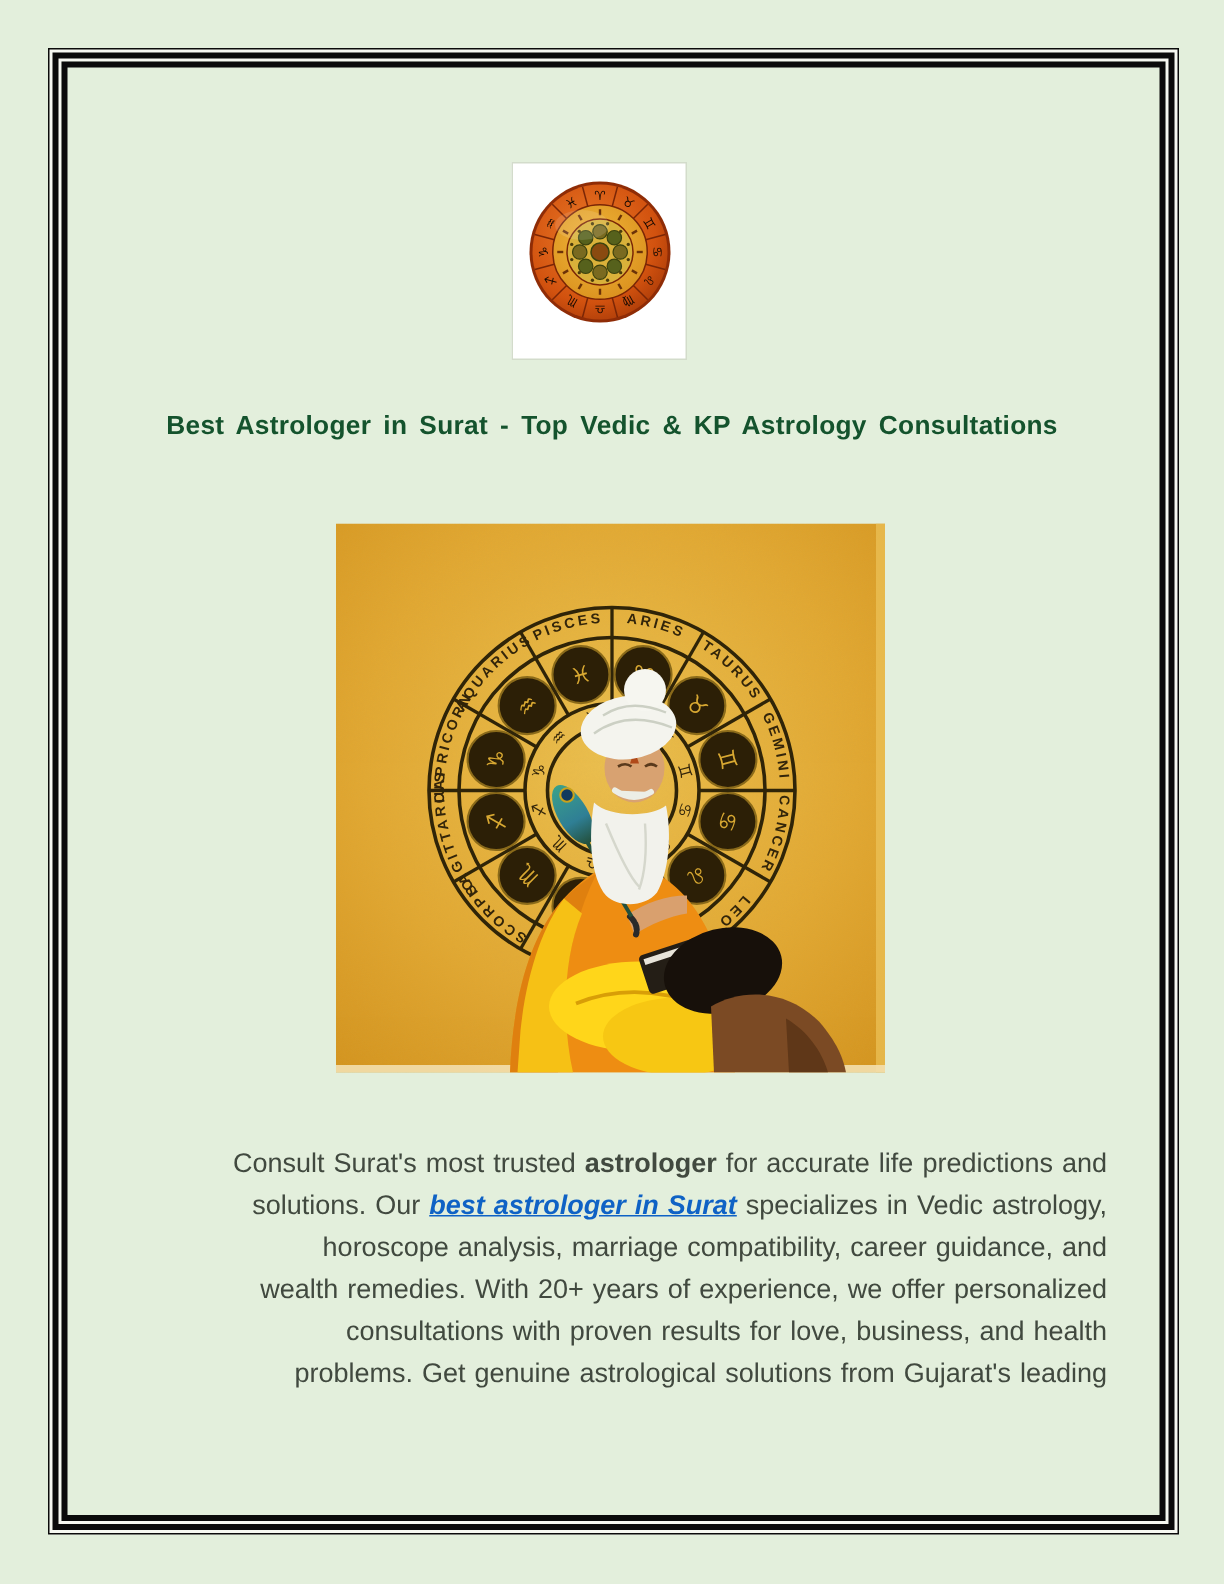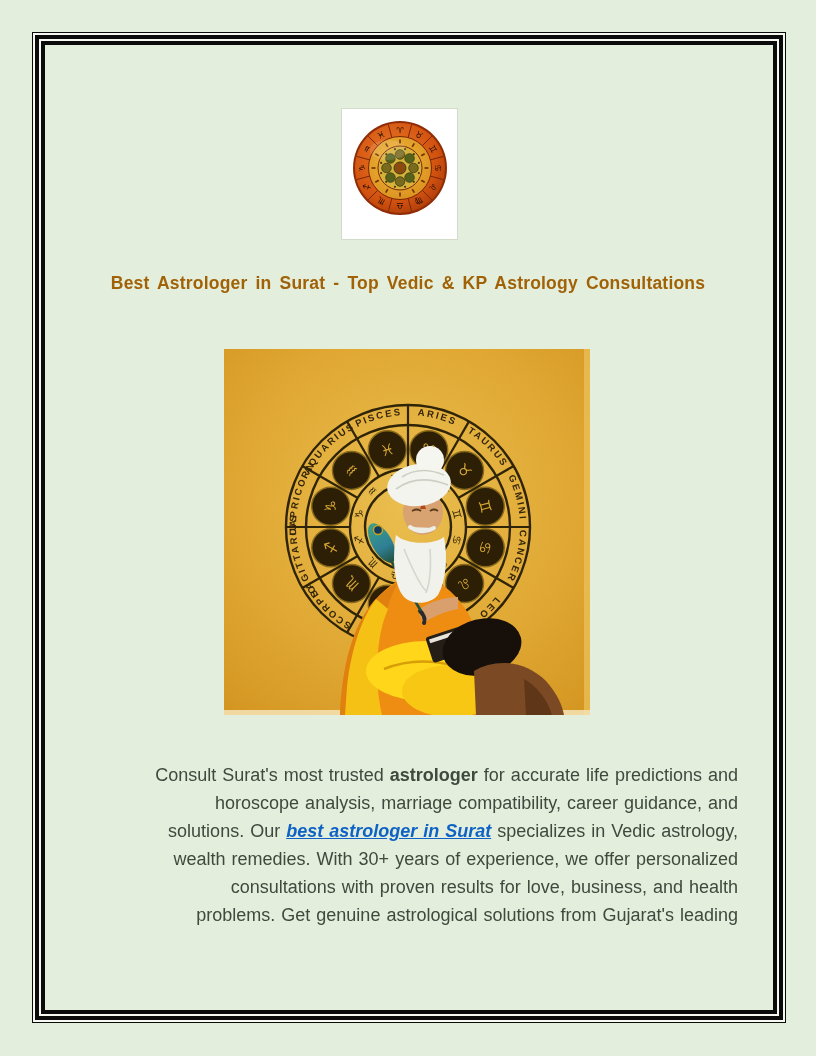--- a/index.html
+++ b/index.html
@@ -125,21 +125,21 @@
             <circle cx="31.164446387363167" cy="55.046971379499155" r="1.1" fill="#4c3c0c"></circle>
             <circle cx="31.16444638736317" cy="44.95302862050084" r="1.1" fill="#4c3c0c"></circle>
             <circle cx="36.21141776686232" cy="36.211417766862326" r="1.1" fill="#4c3c0c"></circle>
             <circle cx="44.953028620500845" cy="31.164446387363167" r="1.1" fill="#4c3c0c"></circle>
           </g>
       </g>
       <ellipse cx="38" cy="32" rx="18" ry="10" fill="#ffffff" opacity="0.12"></ellipse>
     </svg>
   </div>
 
-  <div class="title" style="color: #a16207;">Best Astrologer in Surat - Top Vedic &amp; KP Astrology Consultations</div>
+  <div class="title" style="color: #14532d;">Best Astrologer in Surat - Top Vedic &amp; KP Astrology Consultations</div>
 
   <div class="hero">
     <svg id="hero-svg" width="366" height="366" viewBox="0 0 366 366" aria-label="Vedic sage astrologer with white beard and turban writing with a peacock feather quill in front of a zodiac wheel on a gold background">
       <defs>
         <radialGradient id="goldBg" cx="50%" cy="42%" r="75%">
           <stop offset="0%" stop-color="#ecc04f"></stop>
           <stop offset="60%" stop-color="#e2a832"></stop>
           <stop offset="100%" stop-color="#d5951f"></stop>
         </radialGradient>
         <linearGradient id="featherGrad" x1="0" y1="0" x2="0" y2="1">
@@ -274,20 +274,20 @@
 
         <ellipse cx="195" cy="136" rx="32" ry="21" fill="#f4f4ee" transform="rotate(-8 195 136)"></ellipse>
         <circle cx="206" cy="111" r="14" fill="#f6f6f0"></circle>
         <path d="M172,140 q22,-16 52,-4 M178,128 q18,-12 42,-2" stroke="#ccd0c4" stroke-width="1.6" fill="none"></path>
       </g>
     </svg>
   </div>
 
   <div class="para" style="color: rgb(65, 73, 63);">
     <div class="line"><span>Consult Surat's most trusted </span><b>astrologer</b><span> for accurate life predictions and</span></div>
+    <div class="line"><span>solutions. Our </span><a href="#" class="doc-link" style="color: rgb(15, 98, 197);">best astrologer in Surat</a><span> specializes in Vedic astrology,</span></div>
     <div class="line">horoscope analysis, marriage compatibility, career guidance, and</div>
-    <div class="line"><span>solutions. Our </span><a href="#" class="doc-link" style="color: rgb(15, 98, 197);">best astrologer in Surat</a><span> specializes in Vedic astrology,</span></div>
-    <div class="line">wealth remedies. With 30+ years of experience, we offer personalized</div>
+    <div class="line">wealth remedies. With 20+ years of experience, we offer personalized</div>
     <div class="line">consultations with proven results for love, business, and health</div>
     <div class="line">problems. Get genuine astrological solutions from Gujarat's leading</div>
   </div>
 
 </div>
 
 </body></html>

